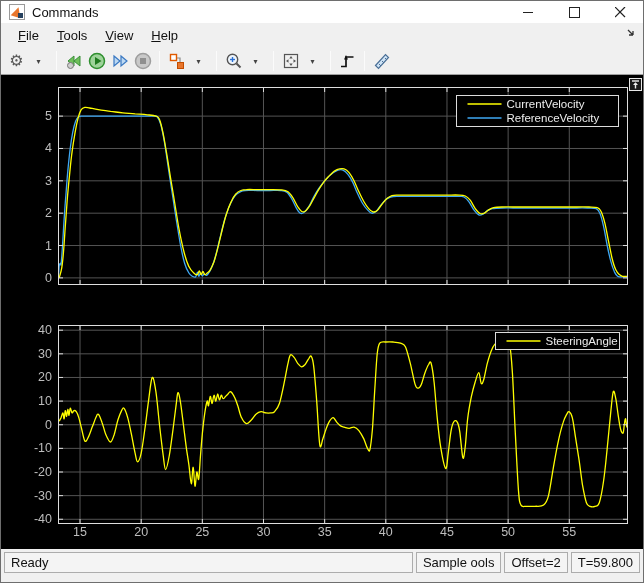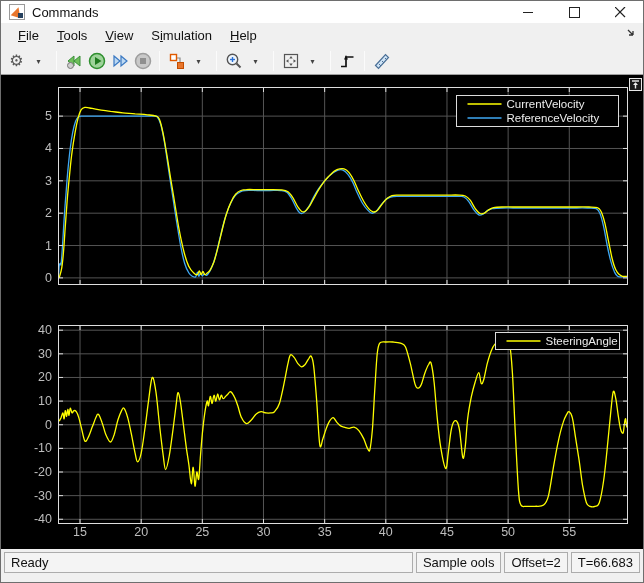--- a/index.html
+++ b/index.html
@@ -61,21 +61,20 @@
             <line x1="10" y1="0" x2="0" y2="10" stroke="#222" stroke-width="1.2"></line>
           </svg>
       </div>
     </div>
   </div>
 
   <div class="menubar" id="menubar">
     <span class="menu-item"><u>F</u>ile</span>
       <span class="menu-item"><u>T</u>ools</span>
       <span class="menu-item"><u>V</u>iew</span>
-      <span class="menu-item">S<u>i</u>mulation</span>
       <span class="menu-item"><u>H</u>elp</span>
       <span class="dock-arrow">
       <svg width="12" height="12">
           <path d="M3 3 L8 8 M8 8 L8 4 M8 8 L4 8" stroke="#333" stroke-width="1.3" fill="none"></path>
         </svg>
     </span>
   </div>
 
   <div class="toolbar">
     <div class="tb-btn">
@@ -329,16 +328,16 @@
         <line x1="4.5" y1="3" x2="4.5" y2="8.5" stroke="#eee" stroke-width="1.4"></line>
         <polygon points="2,5 4.5,2.2 7,5" fill="#eee"></polygon>
       </svg>
     </div>
   </div>
 
   <div class="statusbar">
     <div class="status-cell status-left">Ready</div>
     <div class="status-cell">Sample ools</div>
     <div class="status-cell">Offset=2</div>
-    <div class="status-cell">T=66.683</div>
+    <div class="status-cell">T=59.800</div>
   </div>
 
 </div>
 
 </body></html>

